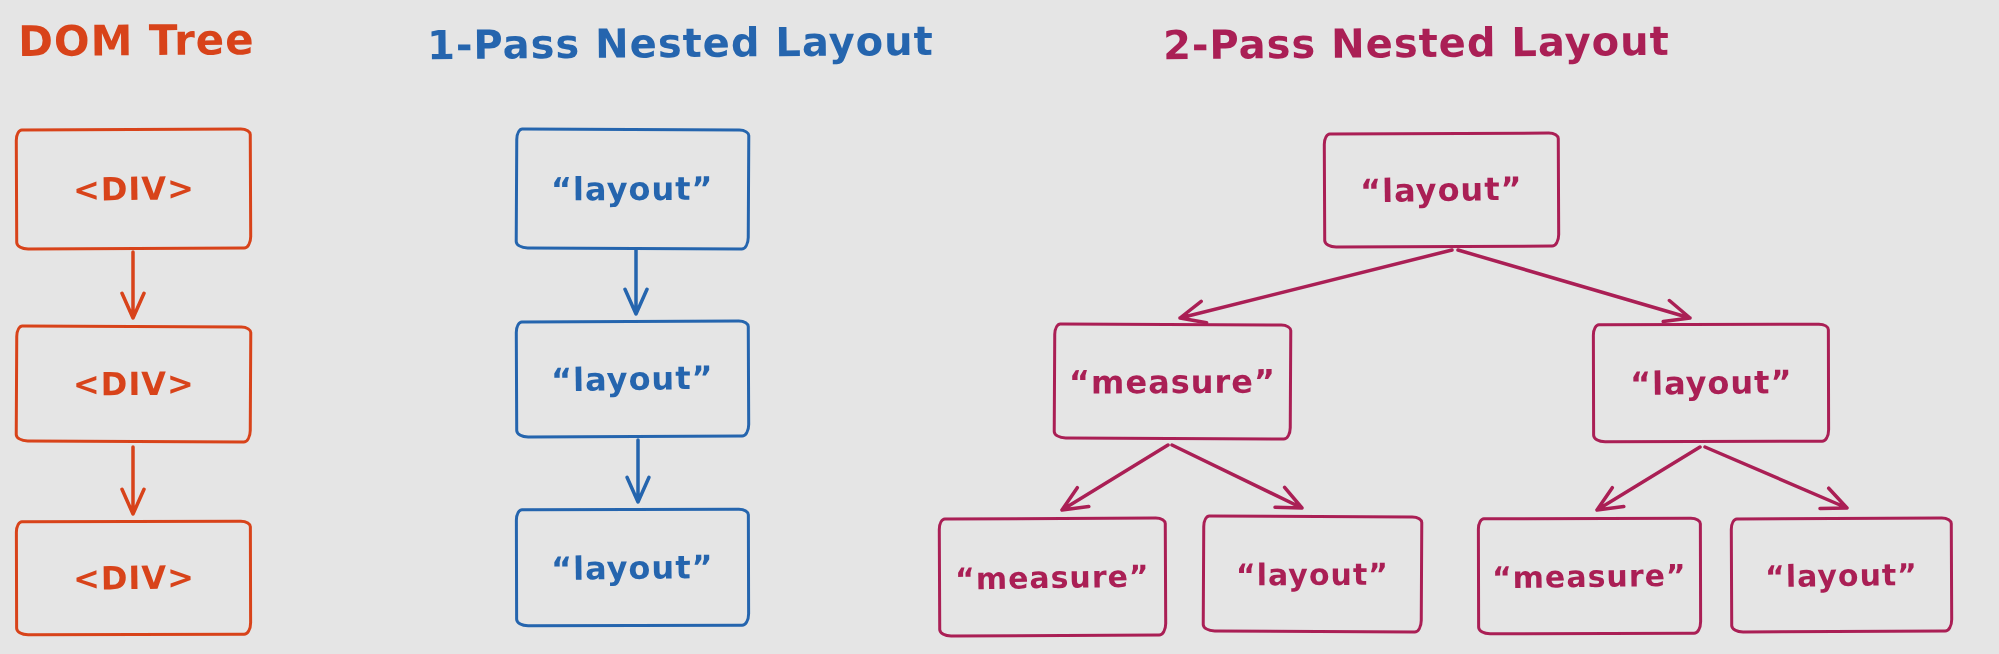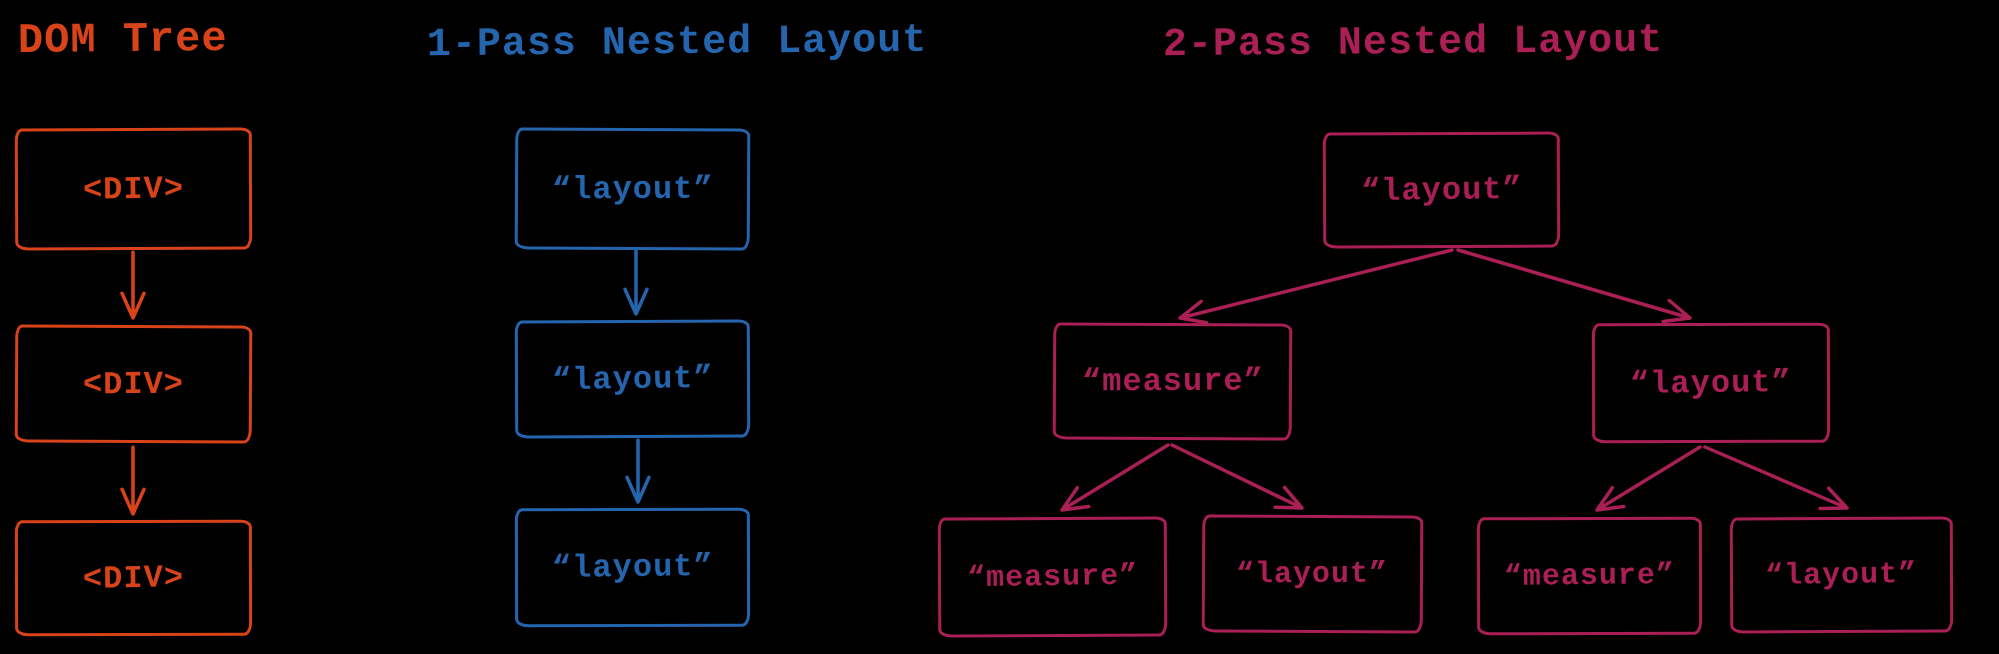--- a/index.html
+++ b/index.html
@@ -37,21 +37,21 @@
     transform:rotate(-0.6deg);
   }
   .tilt-a{transform:rotate(-0.25deg);}
   .tilt-b{transform:rotate(0.3deg);}
   .tilt-c{transform:rotate(-0.15deg);}
   path.arrow{fill:none;stroke-width:3.5;stroke-linecap:round;stroke-linejoin:round;}
 </style>
 </head>
 <body>
 
-<div id="canvas" style="background: #000000; font-family: Liberation Mono, monospace;">
+<div id="canvas" style="background: #e5e5e5;">
 
   <svg id="arrow-layer" viewBox="0 0 1999 654">
     <path class="arrow" stroke="#d8431a" d="M 133 252 L 133 318 M 122.0 293.3 L 133 318 L 144.0 293.3"></path>
     <path class="arrow" stroke="#d8431a" d="M 133 447 L 133 514 M 122.0 489.3 L 133 514 L 144.0 489.3"></path>
     <path class="arrow" stroke="#2565ae" d="M 636 250 L 636 314 M 625.0 289.3 L 636 314 L 647.0 289.3"></path>
     <path class="arrow" stroke="#2565ae" d="M 638 440 L 638 502 M 627.0 477.3 L 638 502 L 649.0 477.3"></path>
     <path class="arrow" stroke="#aa1f55" d="M 1452 250 L 1180 318 M 1201.2 301.3 L 1180 318 L 1206.6 322.7"></path>
     <path class="arrow" stroke="#aa1f55" d="M 1458 250 L 1690 318 M 1663.2 321.6 L 1690 318 L 1669.4 300.5"></path>
     <path class="arrow" stroke="#aa1f55" d="M 1168 445 L 1062 510 M 1077.3 487.7 L 1062 510 L 1088.8 506.5"></path>
     <path class="arrow" stroke="#aa1f55" d="M 1172 445 L 1302 508 M 1275.0 507.2 L 1302 508 L 1284.6 487.3"></path>

